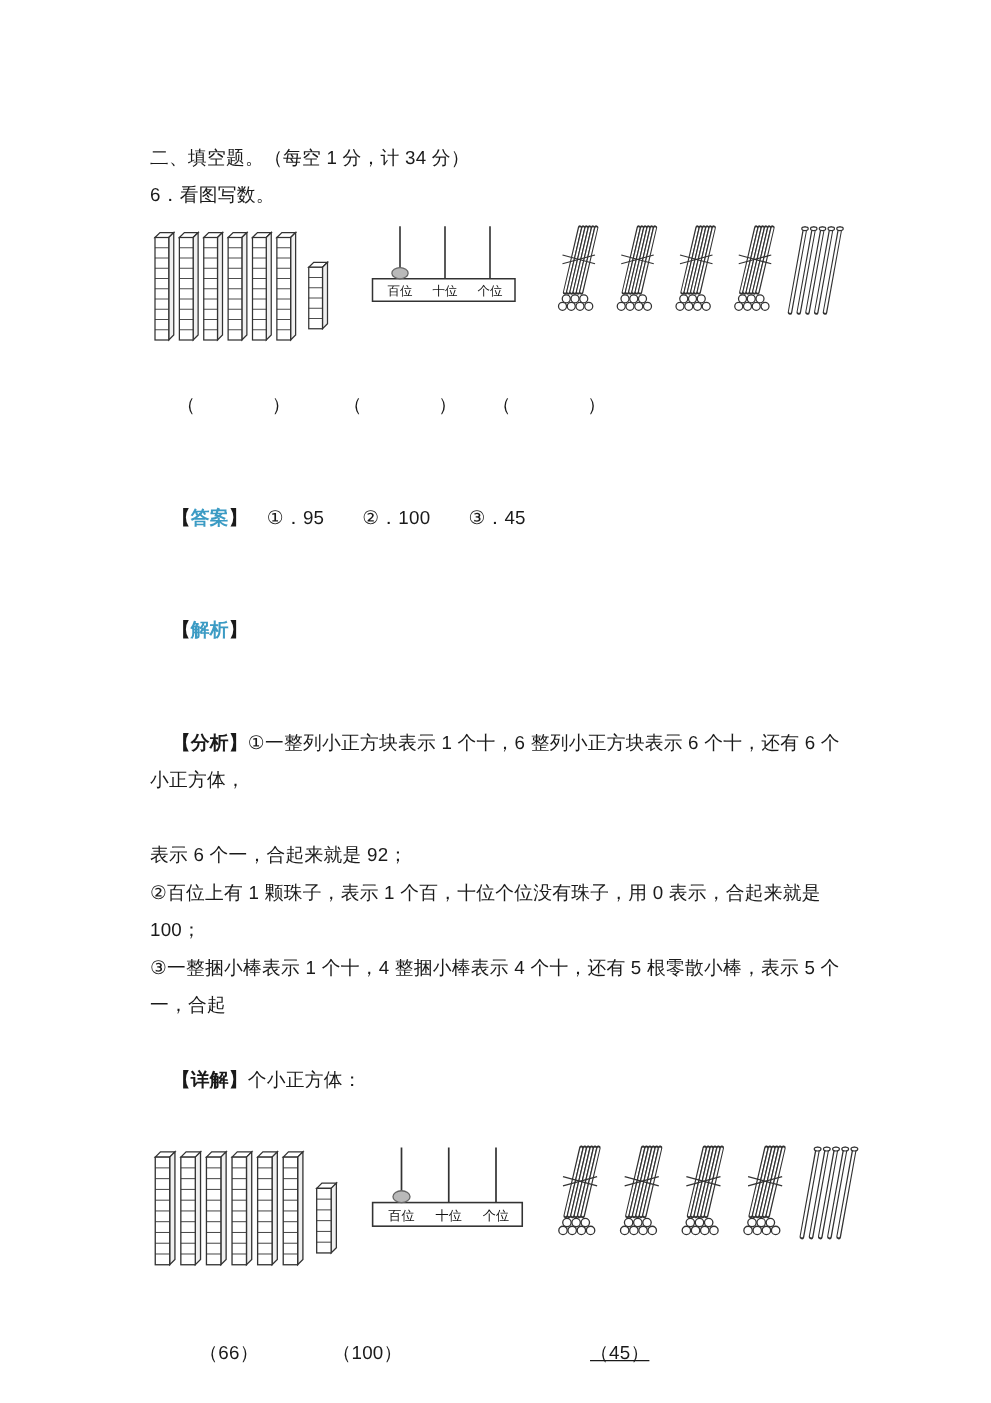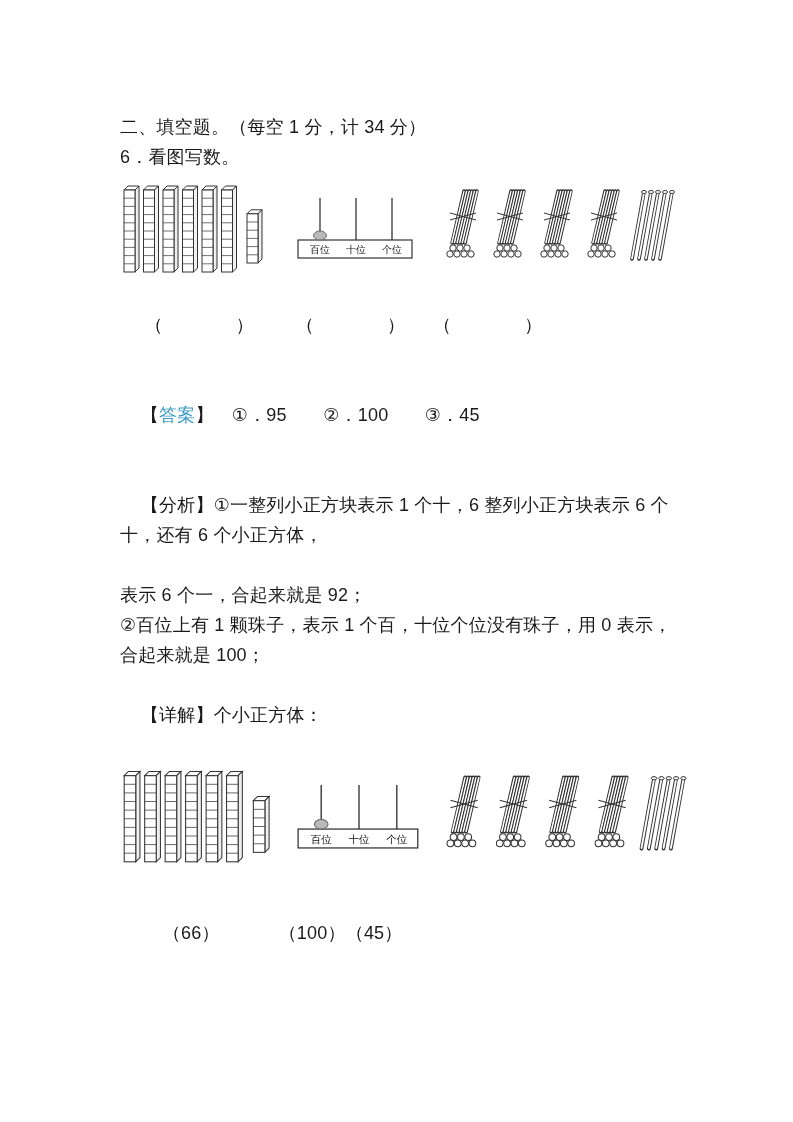--- a/index.html
+++ b/index.html
@@ -6,43 +6,43 @@
   .page{
     position:relative;
     width:793px;height:1122px;box-sizing:border-box;
     background:#fff;
     padding:112px 108px 30px 120px;
     font-family:"Liberation Sans","DejaVu Sans",sans-serif;
     color:#1a1a1a;
     overflow:hidden;
   }
   .line{
-    font-size:18px;
+    font-size:15px;
     line-height:30px;
     min-height:30px;
     white-space:pre-wrap;
     letter-spacing:0.2px;
   }
-  .lbl{color:#1a1a1a;}
+  .lbl{color:#1a1a1a;font-weight:bold;}
   .blue{color:var(--blue,#3b9bc4);}
   .images-row{
-    display:flex;align-items:center;gap:26px;
+    display:flex;align-items:flex-start;gap:26px;
     margin:6px 0 4px 0;
   }
   .images-row .img svg{display:block;}
   .images-row.second{margin:8px 0 10px 0;}
   .images-row.second .img svg{transform:scale(1.05);transform-origin:bottom left;}
   .blanks-row span{display:inline-block;}
   .b1{margin-left:4px;}
   .b2{margin-left:42px;}
   .b3{margin-left:28px;}
   .results-row{line-height:38px;min-height:38px;}
   .r1{margin-left:22px;}
   .r2{margin-left:59px;}
-  .r3{}
+  .r3{margin-left:150px;text-decoration:underline;}
 </style>
 </head>
 <body>
 
 <div class="page">
 
   <div class="line">二、填空题。（每空 1 分，计 34 分）</div>
 
   <div class="line">6．看图写数。</div>
 
@@ -249,26 +249,30 @@
   </div>
 
   <div class="line blanks-row">
     <span class="b1">（　　　　）</span><span class="b2">（　　　　）</span><span class="b3">（　　　　）</span>
   </div>
 
   <div class="line">
     <span class="lbl"><span>【</span><span class="blue">答案</span><span>】</span></span><span>　①．95　　②．100　　③．45</span>
   </div>
 
+  <div class="line">
+    <span class="lbl"><span>【</span><span class="blue">解析</span><span>】</span></span>
+  </div>
 
   <div class="line">
     <span class="lbl"><span>【</span><span>分析</span><span>】</span></span><span>①一整列小正方块表示 1 个十，6 整列小正方块表示 6 个十，还有 6 个小正方体，</span>
   </div>
   <div class="line">表示 6 个一，合起来就是 92；</div>
   <div class="line">②百位上有 1 颗珠子，表示 1 个百，十位个位没有珠子，用 0 表示，合起来就是 100；</div>
+  <div class="line">③一整捆小棒表示 1 个十，4 整捆小棒表示 4 个十，还有 5 根零散小棒，表示 5 个一，合起</div>
 
   <div class="line">
     <span class="lbl"><span>【</span><span>详解</span><span>】</span></span><span>个小正方体：</span>
   </div>
 
   <div class="images-row second">
     <div class="img">
         <svg width="150" height="98" viewBox="0 0 150 98">
           <polygon points="4,12 8,8 19,8 15,12" fill="#fff" stroke="#333" stroke-width="1"></polygon>
           <polygon points="15,12 19,8 19,90.0 15,94.0" fill="#f0f0f0" stroke="#333" stroke-width="1"></polygon>

